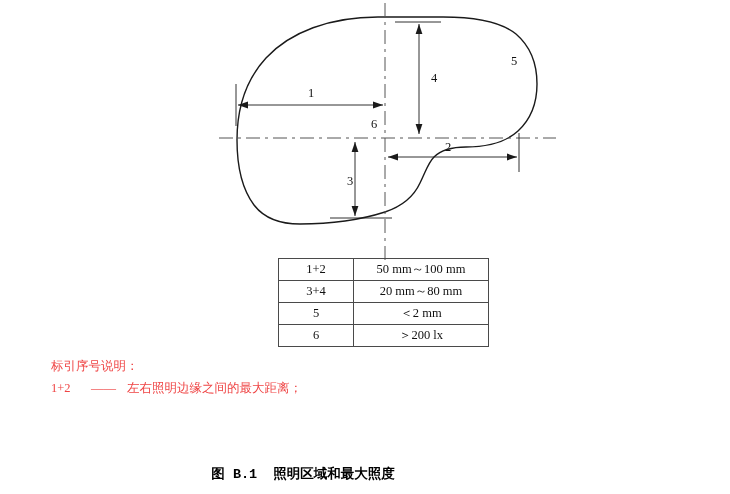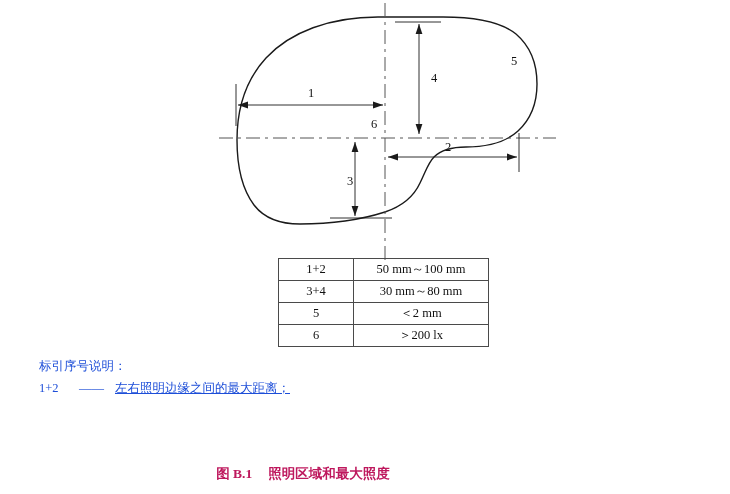--- a/index.html
+++ b/index.html
@@ -46,55 +46,54 @@
   }
   .spec-table td.key {
     width: 62px;
   }
   .spec-table td.val {
     width: 122px;
     margin-top: 22px;
   }
   .legend {
     position: absolute;
-    left: 39px;
+    left: 51px;
     top: 356px;
     width: 600px;
     font-family: "Liberation Serif", serif;
     font-size: 12.5px;
-    color: #1d4ed8;
+    color: #ef4444;
     line-height: 21px;
   }
   .legend-title {
     margin-bottom: 1px;
   }
   .legend-row {
     display: block;
     white-space: nowrap;
-    text-decoration: underline;
   }
   .legend-row .lkey {
     display: inline-block;
     min-width: 40px;
   }
   .legend-row .ldash {
     display: inline-block;
     width: 36px;
     text-align: left;
   }
   .fig-caption {
     position: absolute;
     left: 0;
     top: 465px;
     width: 606px;
     text-align: center;
-    font-family: Liberation Serif, serif;
+    font-family: Liberation Mono, monospace;
     font-size: 13.5px;
     font-weight: bold;
-    color: #be185d;
+    color: #000000;
   }
   .fig-caption .cap-gap {
     display: inline-block;
     width: 16px;
   }
 </style>
 </head>
 <body>
 
 <div id="figure-area">
@@ -153,21 +152,21 @@
   </svg>
 
   <table class="spec-table">
     <tbody>
       <tr>
         <td class="key">1+2</td>
         <td class="val">50 mm～100 mm</td>
       </tr>
       <tr>
         <td class="key">3+4</td>
-        <td class="val">30 mm～80 mm</td>
+        <td class="val">20 mm～80 mm</td>
       </tr>
       <tr>
         <td class="key">5</td>
         <td class="val">＜2 mm</td>
       </tr>
       <tr>
         <td class="key">6</td>
         <td class="val">＞200 lx</td>
       </tr>
     </tbody>

